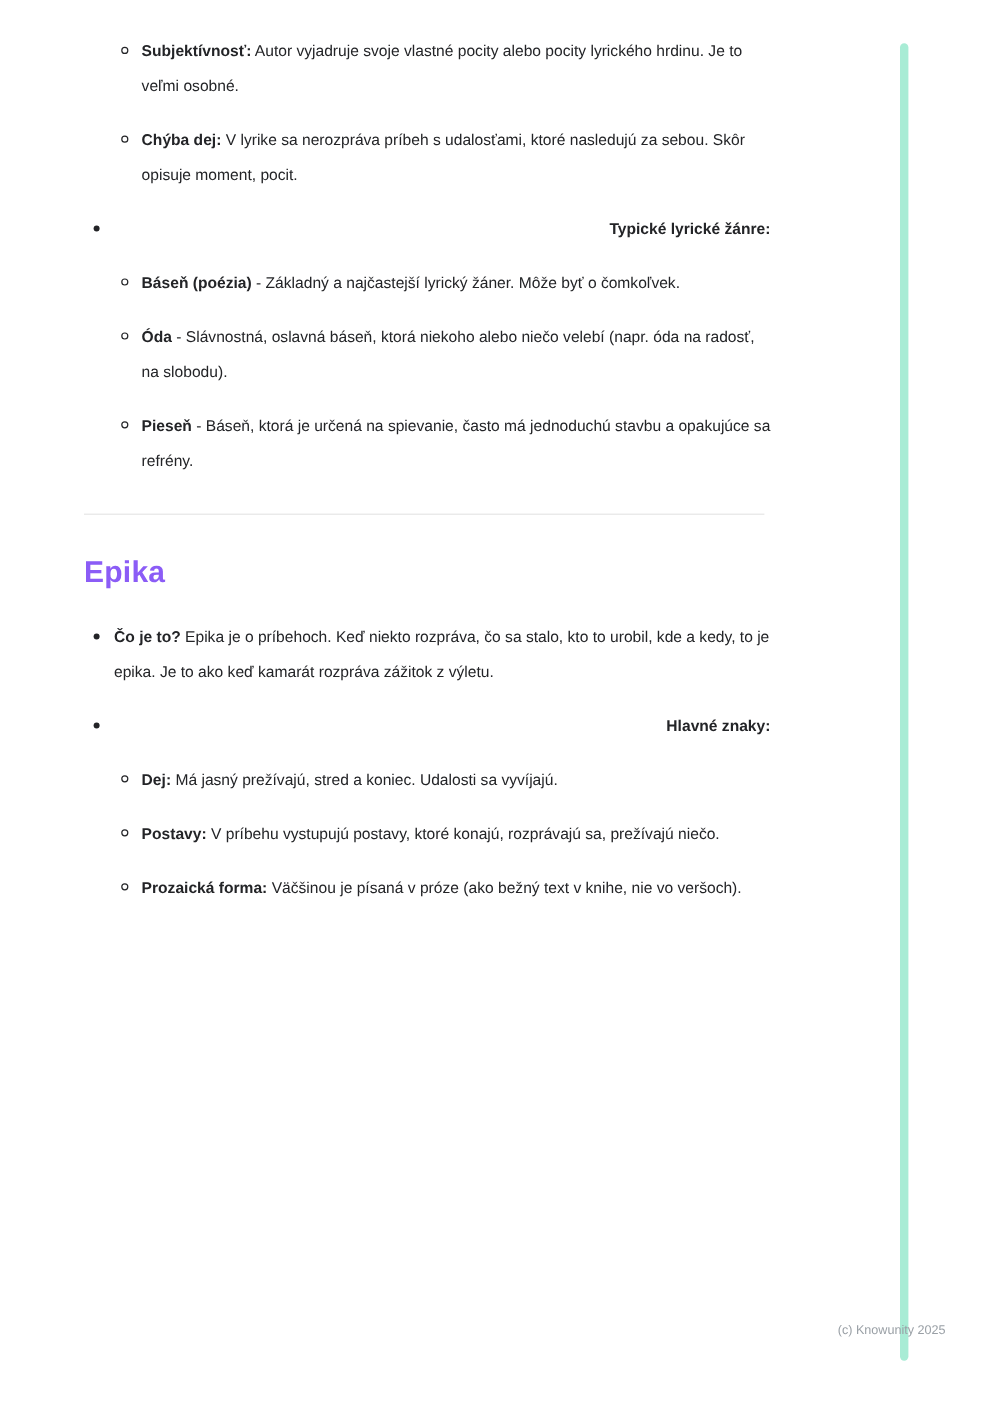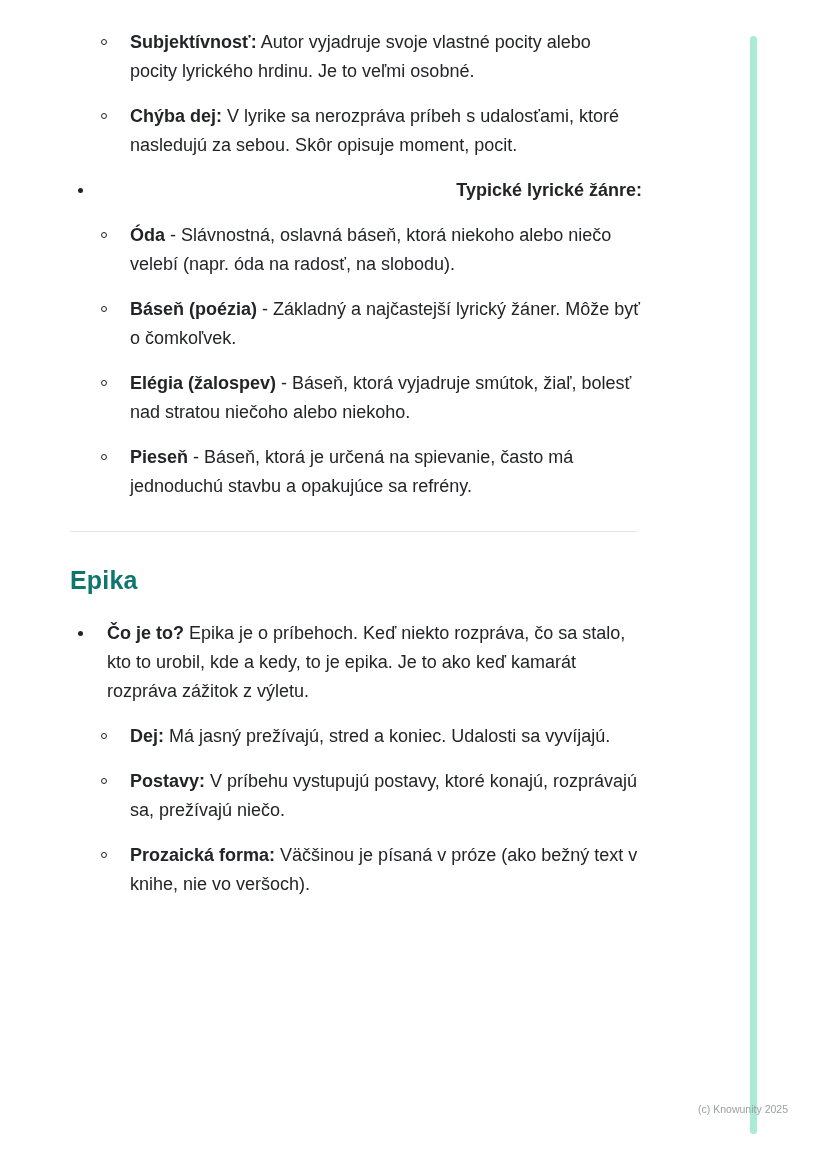--- a/index.html
+++ b/index.html
@@ -29,23 +29,22 @@
     left: 70px;
     top: 28px;
     width: 572px;
   }
 
   .item {
     display: flex;
     align-items: flex-start;
     margin-bottom: 16px;
     color: #232427;
-    font-size: 18px;
+    font-size: 13px;
     line-height: 29px;
-    gap: 12px;
   }
   .item p { margin: 0; }
   .item b { font-weight: 700; }
   .l1 { padding-left: 8px; justify-content: space-between; }
   .l2 { padding-left: 31px; }
 
   .marker-col {
     flex: 0 0 17px;
     display: flex;
     justify-content: flex-start;
@@ -66,21 +65,21 @@
   .divider {
     border: none;
     border-top: 1px solid #e5e5e5;
     margin: 30px 0 0 0;
     width: 567px;
   }
 
   .heading {
     font-size: 25px;
     font-weight: 800;
-    color: #0f766e;
+    color: #8b5cf6;
     margin: 34px 0 24px 0;
     letter-spacing: 0.2px;
   }
 
   .footer {
     position: absolute;
     top: 1103px;
     right: 40px;
     font-size: 10.5px;
     color: #9aa0a6;
@@ -114,56 +113,56 @@
       <span class="marker-col">
           <span class="bullet-disc"></span>
         </span>
       <p><b>Typické lyrické žánre:</b></p>
     </div>
 
     <div class="item l2">
       <span class="marker-col">
           <span class="bullet-ring"></span>
         </span>
-      <p><b>Óda</b><span> - Slávnostná, oslavná báseň, ktorá niekoho alebo niečo velebí (napr. óda na radosť, na slobodu).</span></p>
-    </div>
-
-    <div class="item l2">
-      <span class="marker-col">
-          <span class="bullet-ring"></span>
-        </span>
       <p><b>Báseň (poézia)</b><span> - Základný a najčastejší lyrický žáner. Môže byť o čomkoľvek.</span></p>
     </div>
 
     <div class="item l2">
       <span class="marker-col">
           <span class="bullet-ring"></span>
         </span>
-      <p><b>Elégia (žalospev)</b><span> - Báseň, ktorá vyjadruje smútok, žiaľ, bolesť nad stratou niečoho alebo niekoho.</span></p>
+      <p><b>Óda</b><span> - Slávnostná, oslavná báseň, ktorá niekoho alebo niečo velebí (napr. óda na radosť, na slobodu).</span></p>
     </div>
+
 
 
     <div class="item l2">
       <span class="marker-col">
           <span class="bullet-ring"></span>
         </span>
       <p><b>Pieseň</b><span> - Báseň, ktorá je určená na spievanie, často má jednoduchú stavbu a opakujúce sa refrény.</span></p>
     </div>
 
     <hr class="divider">
 
     <h2 class="heading">Epika</h2>
 
     <div class="item l1">
       <span class="marker-col">
           <span class="bullet-disc"></span>
         </span>
       <p><b>Čo je to?</b><span> Epika je o príbehoch. Keď niekto rozpráva, čo sa stalo, kto to urobil, kde a kedy, to je epika. Je to ako keď kamarát rozpráva zážitok z výletu.</span></p>
     </div>
 
+    <div class="item l1">
+      <span class="marker-col">
+          <span class="bullet-disc"></span>
+        </span>
+      <p><b>Hlavné znaky:</b></p>
+    </div>
 
 
     <div class="item l2">
       <span class="marker-col">
           <span class="bullet-ring"></span>
         </span>
       <p><b>Dej:</b><span> Má jasný prežívajú, stred a koniec. Udalosti sa vyvíjajú.</span></p>
     </div>
 
     <div class="item l2">

